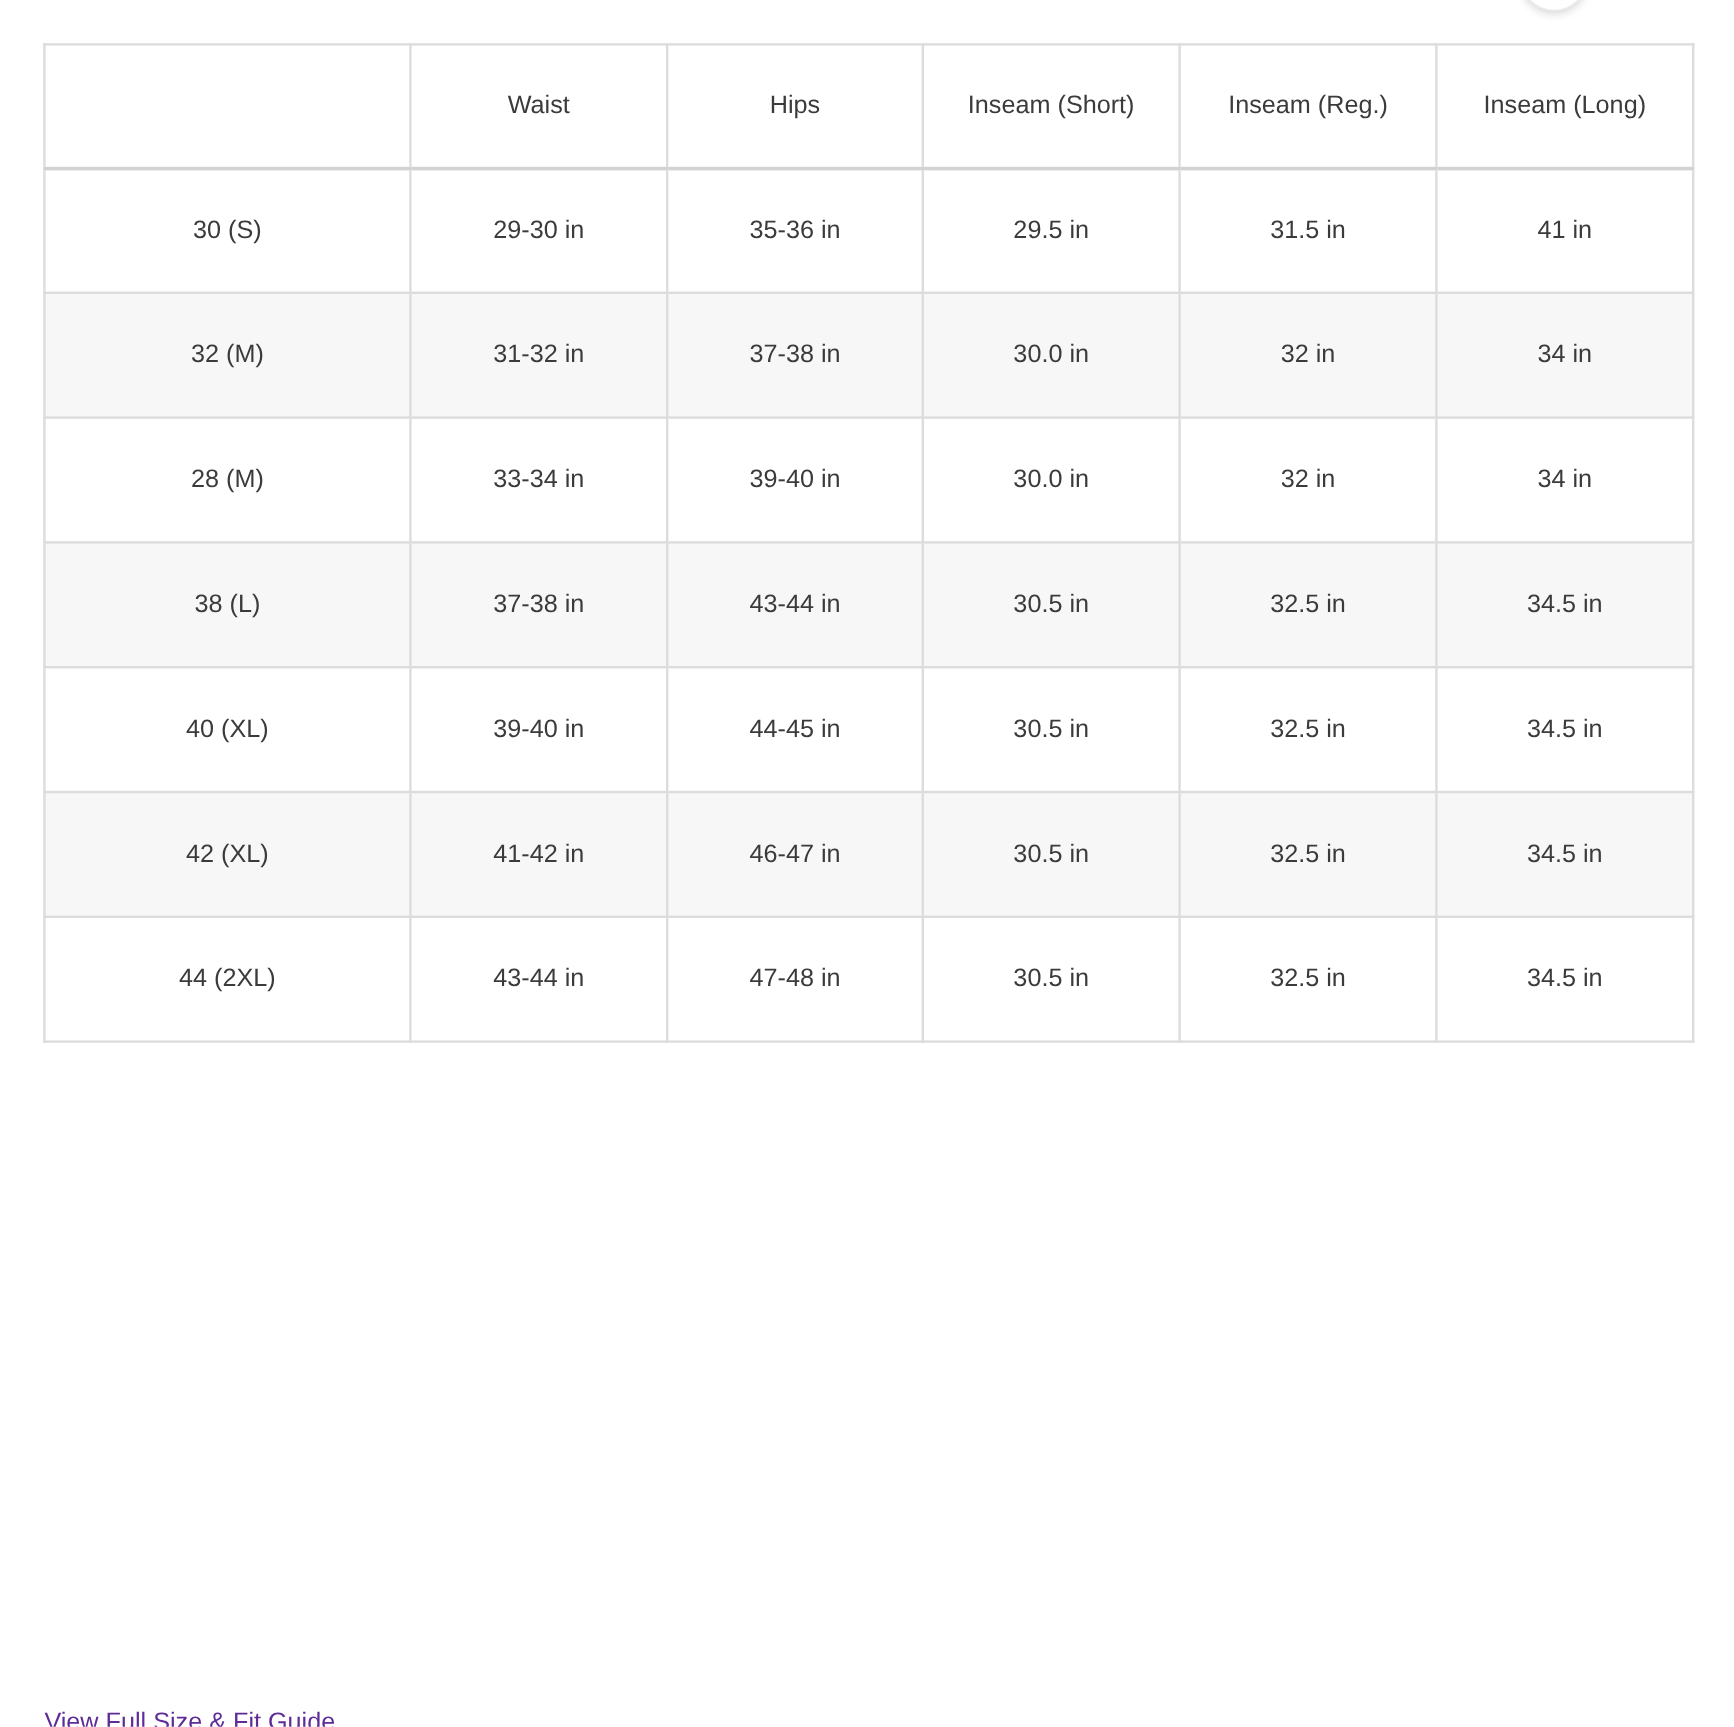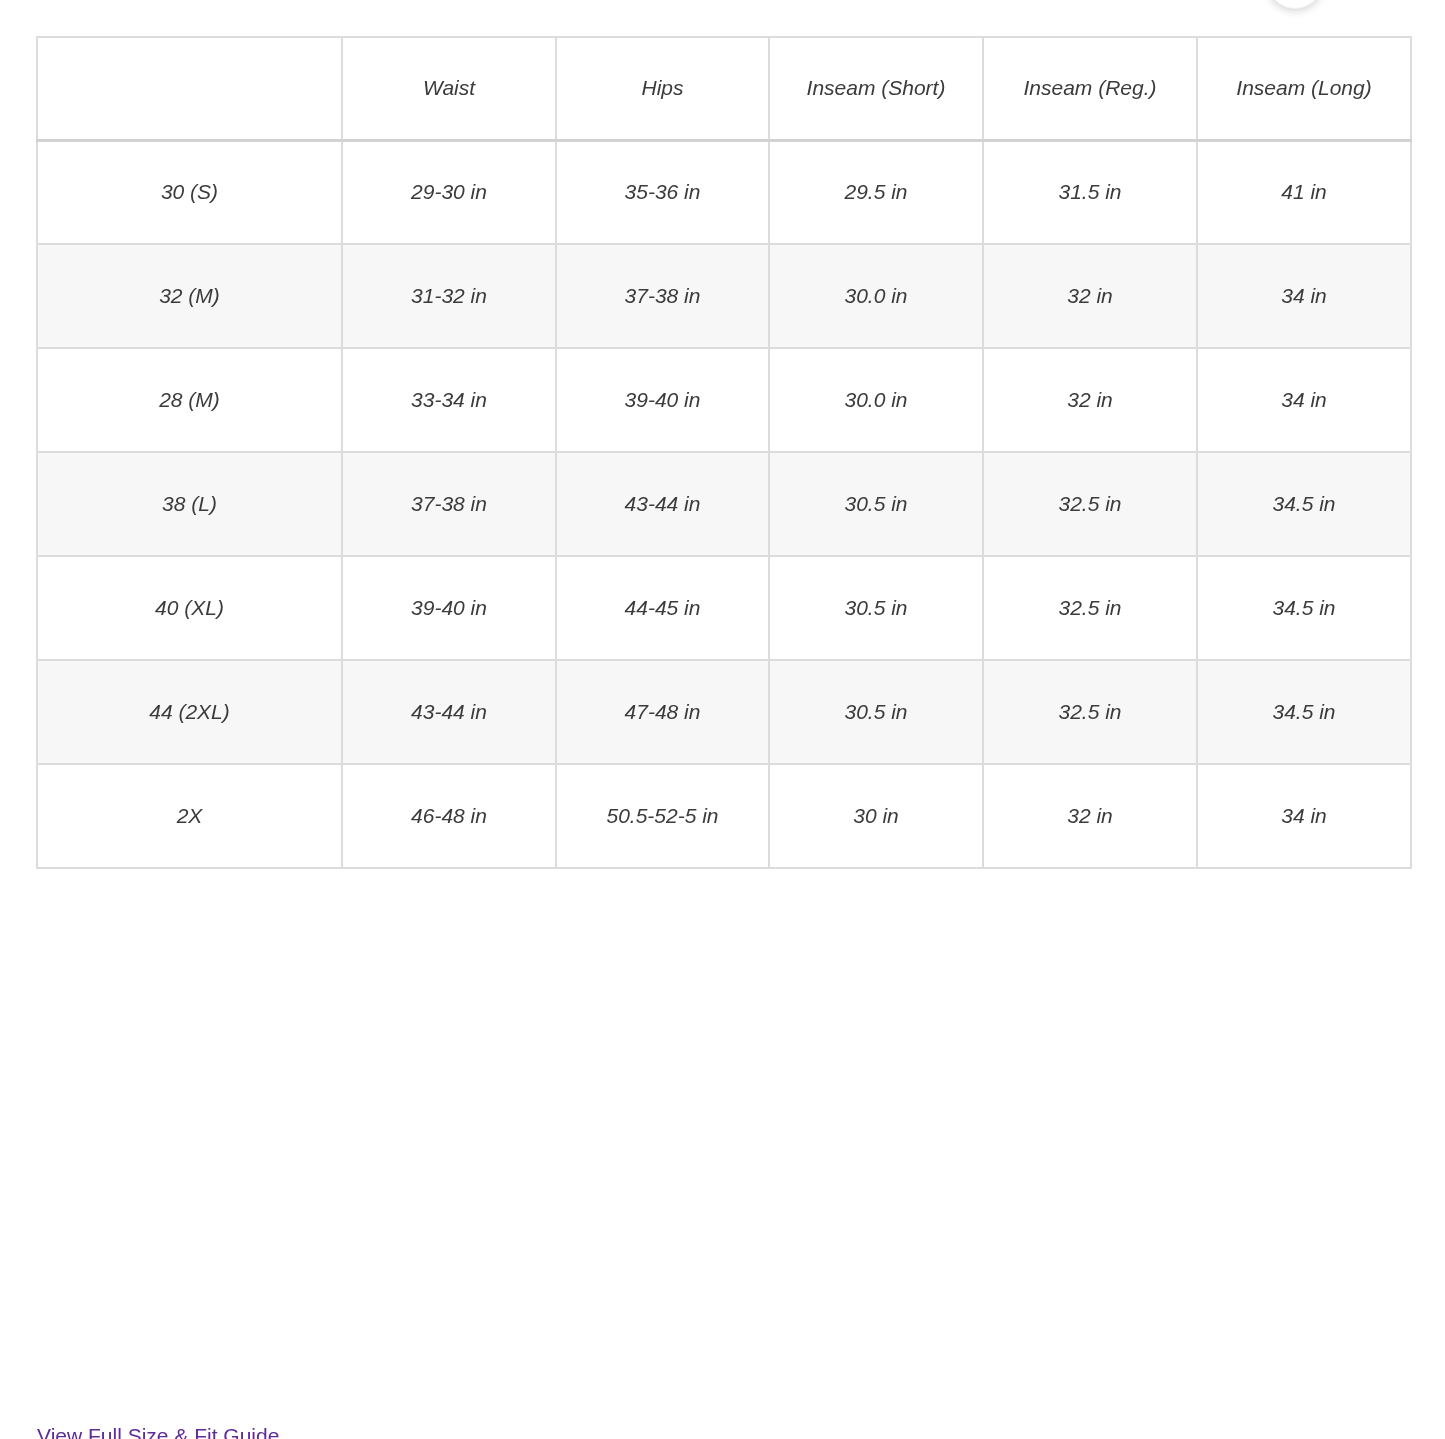--- a/index.html
+++ b/index.html
@@ -24,21 +24,20 @@
   }
 
   table.size-chart {
     position: absolute;
     left: 36px; top: 36px;
     width: 1374px;
     border-collapse: collapse;
     table-layout: fixed;
     color: #3b3b3b;
     font-size: 21px;
-    font-style: italic;
   }
   .size-chart th, .size-chart td {
     border: 2px solid #dcdcdc;
     text-align: center;
     vertical-align: middle;
     font-weight: 400;
     background: #ffffff;
   }
   .size-chart thead th {
     height: 103px;
@@ -120,33 +119,33 @@
         </tr>
         <tr>
           <td>40 (XL)</td>
           <td>39-40 in</td>
           <td>44-45 in</td>
           <td>30.5 in</td>
           <td>32.5 in</td>
           <td>34.5 in</td>
         </tr>
         <tr>
+          <td>42 (XL)</td>
+          <td>41-42 in</td>
+          <td>46-47 in</td>
+          <td>30.5 in</td>
+          <td>32.5 in</td>
+          <td>34.5 in</td>
+        </tr>
+        <tr>
           <td>44 (2XL)</td>
           <td>43-44 in</td>
           <td>47-48 in</td>
           <td>30.5 in</td>
           <td>32.5 in</td>
           <td>34.5 in</td>
-        </tr>
-        <tr>
-          <td>2X</td>
-          <td>46-48 in</td>
-          <td>50.5-52-5 in</td>
-          <td>30 in</td>
-          <td>32 in</td>
-          <td>34 in</td>
         </tr>
       </tbody>
   </table>
 
   <a href="#" class="fit-guide-link">View Full Size &amp; Fit Guide</a>
 
 </div>
 
 </body></html>

